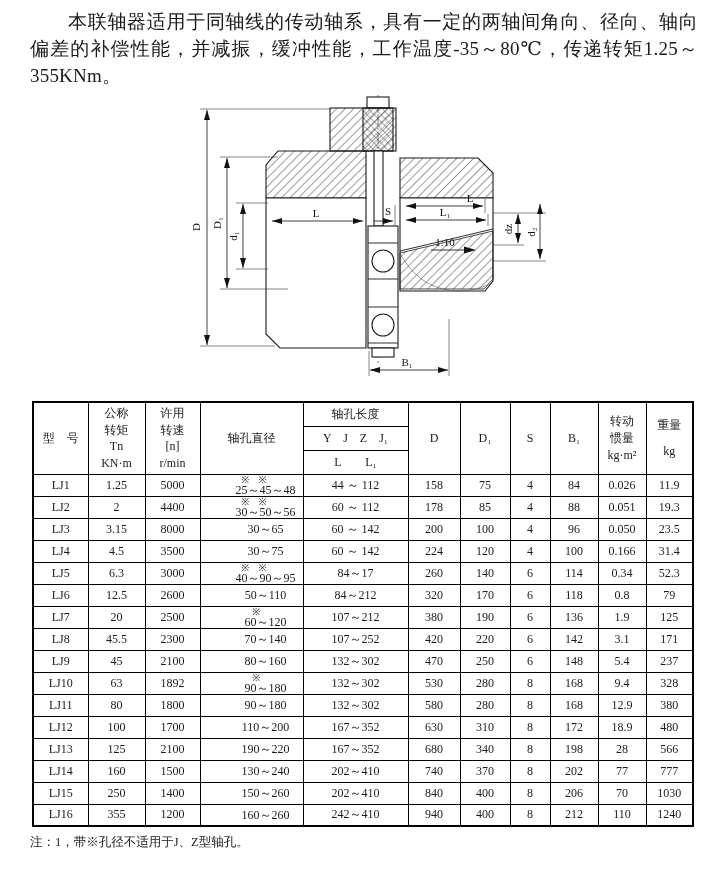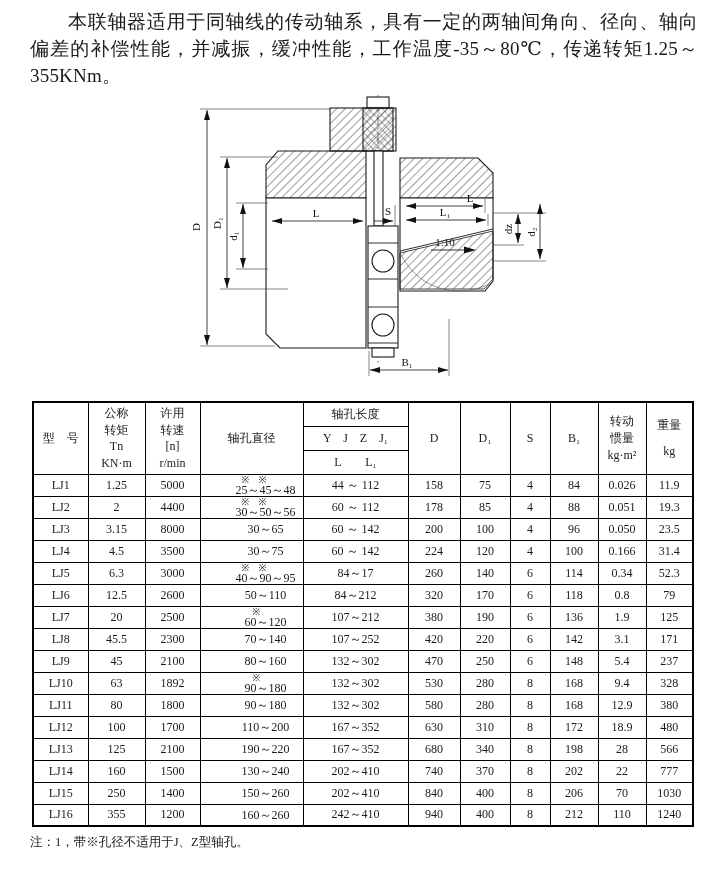--- a/index.html
+++ b/index.html
@@ -398,21 +398,21 @@
           <td>160</td>
           <td>1500</td>
           <td class="bore-cell">
             <div class="bore-value">130～240</div>
           </td>
           <td>202～410</td>
           <td>740</td>
           <td>370</td>
           <td>8</td>
           <td>202</td>
-          <td>22</td>
+          <td>77</td>
           <td>777</td>
         </tr>
         <tr>
           <td>LJ15</td>
           <td>250</td>
           <td>1400</td>
           <td class="bore-cell">
             <div class="bore-value">150～260</div>
           </td>
           <td>202～410</td>

